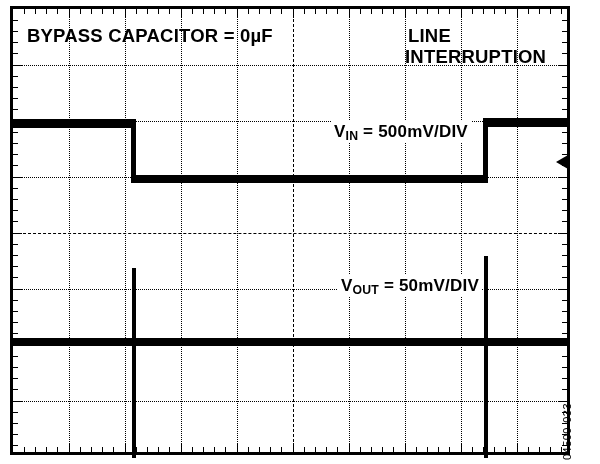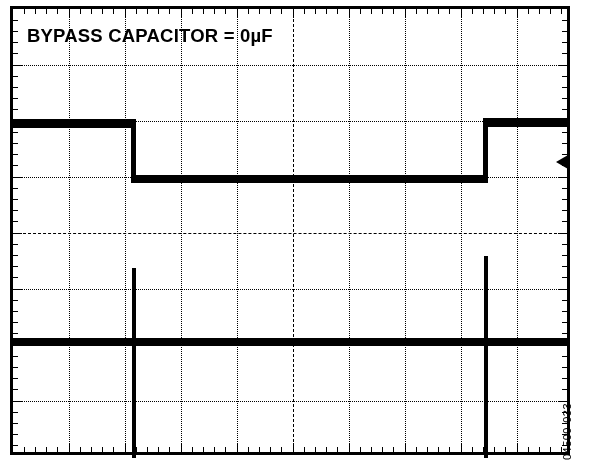--- a/index.html
+++ b/index.html
@@ -361,21 +361,31 @@
     <div class="trace-seg" style="left:470px; top:109px; width:87px; height:9px;"></div>
 
     <div class="trace-seg" style="left:0px; top:329px; width:557px; height:8px;"></div>
     <div class="trace-seg" style="left:119px; top:259px; width:4px; height:190px;"></div>
     <div class="trace-seg" style="left:471px; top:247px; width:4px; height:202px;"></div>
 
     <div id="trigger-arrow"></div>
 
     <div class="scope-label" id="label-bypass">BYPASS CAPACITOR = 0µF</div>
 
-
-
+    <div class="scope-label" id="label-line">
+      <span class="l1">LINE</span>
+      <span class="l2">INTERRUPTION</span>
+    </div>
+
+    <div class="scope-label" id="label-vin">
+      <span>V</span><sub>IN</sub><span> = 500mV/DIV</span>
+    </div>
+
+    <div class="scope-label" id="label-vout">
+      <span>V</span><sub>OUT</sub><span> = 50mV/DIV</span>
+    </div>
 
 
   </div>
 
   <div id="figure-id">04500-033</div>
 
 </div>
 
 </body></html>

